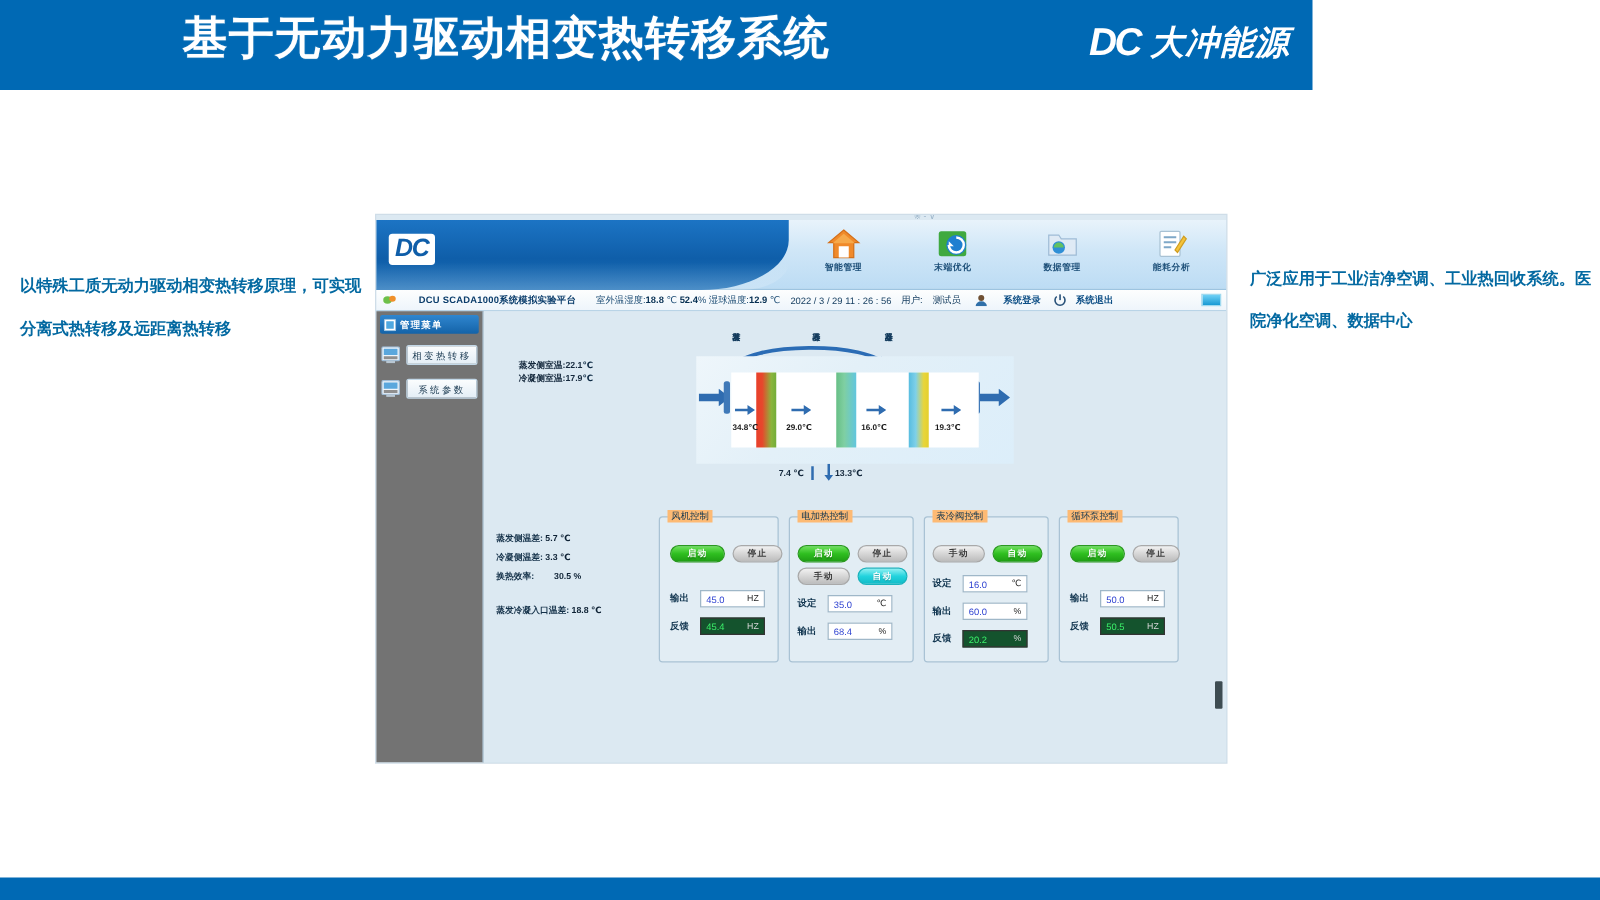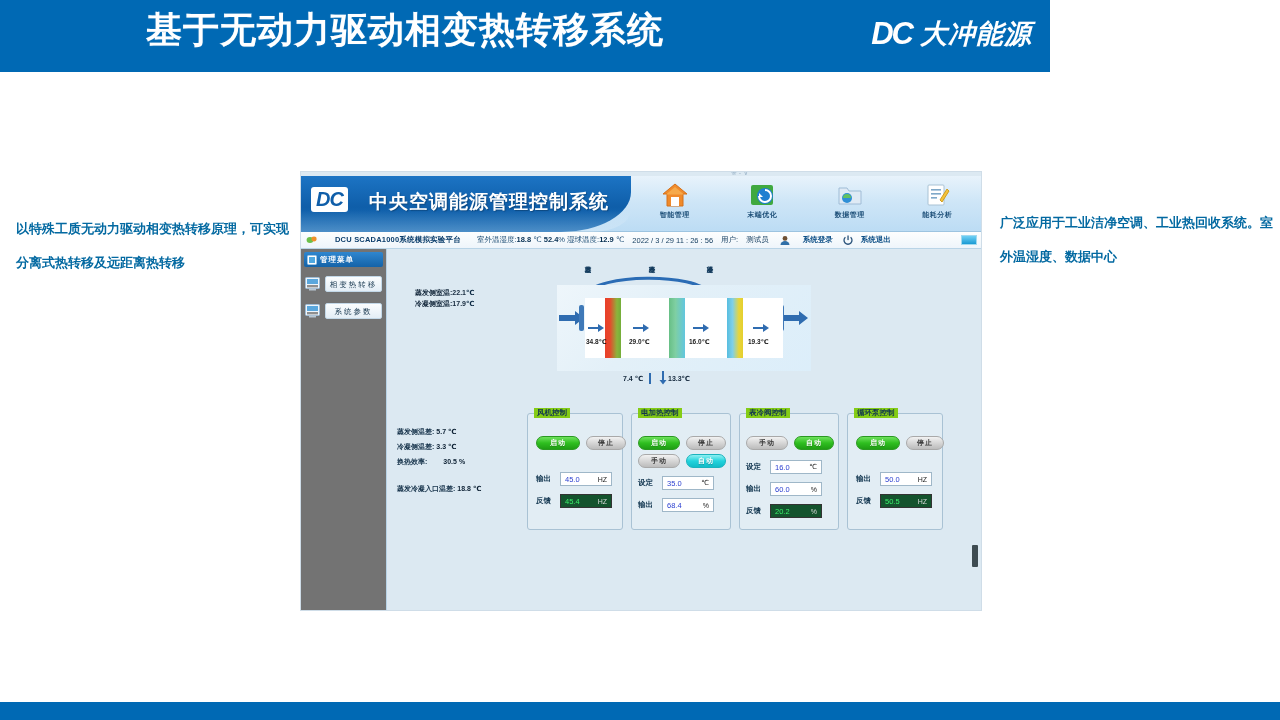--- a/index.html
+++ b/index.html
@@ -209,22 +209,22 @@
   .stats .row span.v { color: #0d2134; }
   .stats .gap { height: 12px; }
   
   .ctrl {
     position: absolute; top: 164px; height: 117px;
     border: 1px solid #a9c2d4; border-radius: 3px;
     background: rgba(255,255,255,0.18);
   }
   .ctrl-title {
     position: absolute; left: 6px; top: -6px;
-    background: #84cc16; padding: 0 3px;
-    font-size: 7.5px; font-weight: bold; color: #11354f;
+    background: #fdba74; padding: 0 3px;
+    font-size: 7.5px; font-weight: normal; color: #11354f;
   }
   .btn {
     position: absolute; height: 14px; width: 44px;
     border-radius: 7px; border: 1px solid #8ea7b8;
     font-size: 7px; font-weight: bold; color: #ffffff;
     display: flex; align-items: center; justify-content: center;
     letter-spacing: 1px;
     text-shadow: 0 1px 1px rgba(0,0,0,0.25);
   }
   .btn.green { background: linear-gradient(180deg,#6ee25c 0%, #2fbf20 50%, #1f9e14 100%); border-color:#2a9920; }
@@ -255,30 +255,29 @@
 
 <div class="slide-header">
   <div class="slide-title">基于无动力驱动相变热转移系统</div>
   <div class="brand-logo">
     <span class="brand-dc">DC</span>
     <span class="brand-cn">大冲能源</span>
   </div>
 </div>
 
 <div class="side-text left">以特殊工质无动力驱动相变热转移原理，可实现分离式热转移及远距离热转移</div>
-<div class="side-text right">广泛应用于工业洁净空调、工业热回收系统。室外温湿度、数据中心</div>
+<div class="side-text right">广泛应用于工业洁净空调、工业热回收系统。医院净化空调、数据中心</div>
 
 <div class="scada">
 
   <div class="scada-topnote">※-∨</div>
 
   <div class="app-banner">
     <div class="app-banner-blue"></div>
     <div class="app-logo">DC</div>
-    <div class="app-title">中央空调能源管理控制系统</div>
 
     <div class="nav-icons">
       <div class="nav-item">
         <svg class="nav-glyph" viewBox="0 0 28 26">
           <path d="M14 2 L26 12 L22 12 L22 24 L6 24 L6 12 L2 12 Z" fill="#f08a2a" stroke="#d4701a" stroke-width="1"></path>
           <rect x="10" y="15" width="8" height="9" fill="#ffffff"></rect>
           <path d="M14 5 L23 12.5 L5 12.5 Z" fill="#f6a94a"></path>
         </svg>
         <div class="nav-label">智能管理</div>
       </div>

